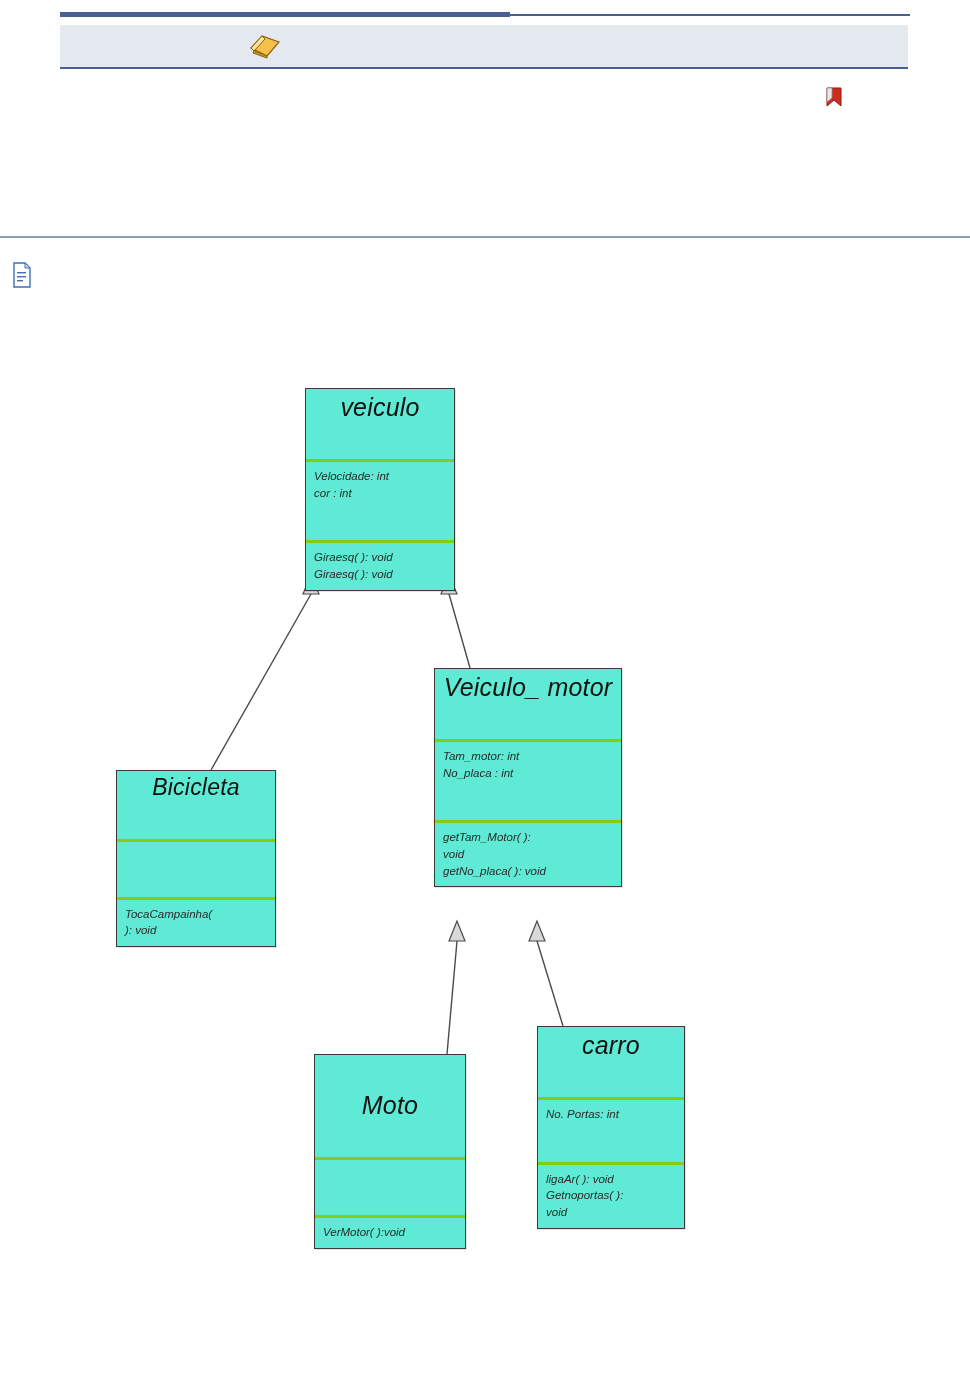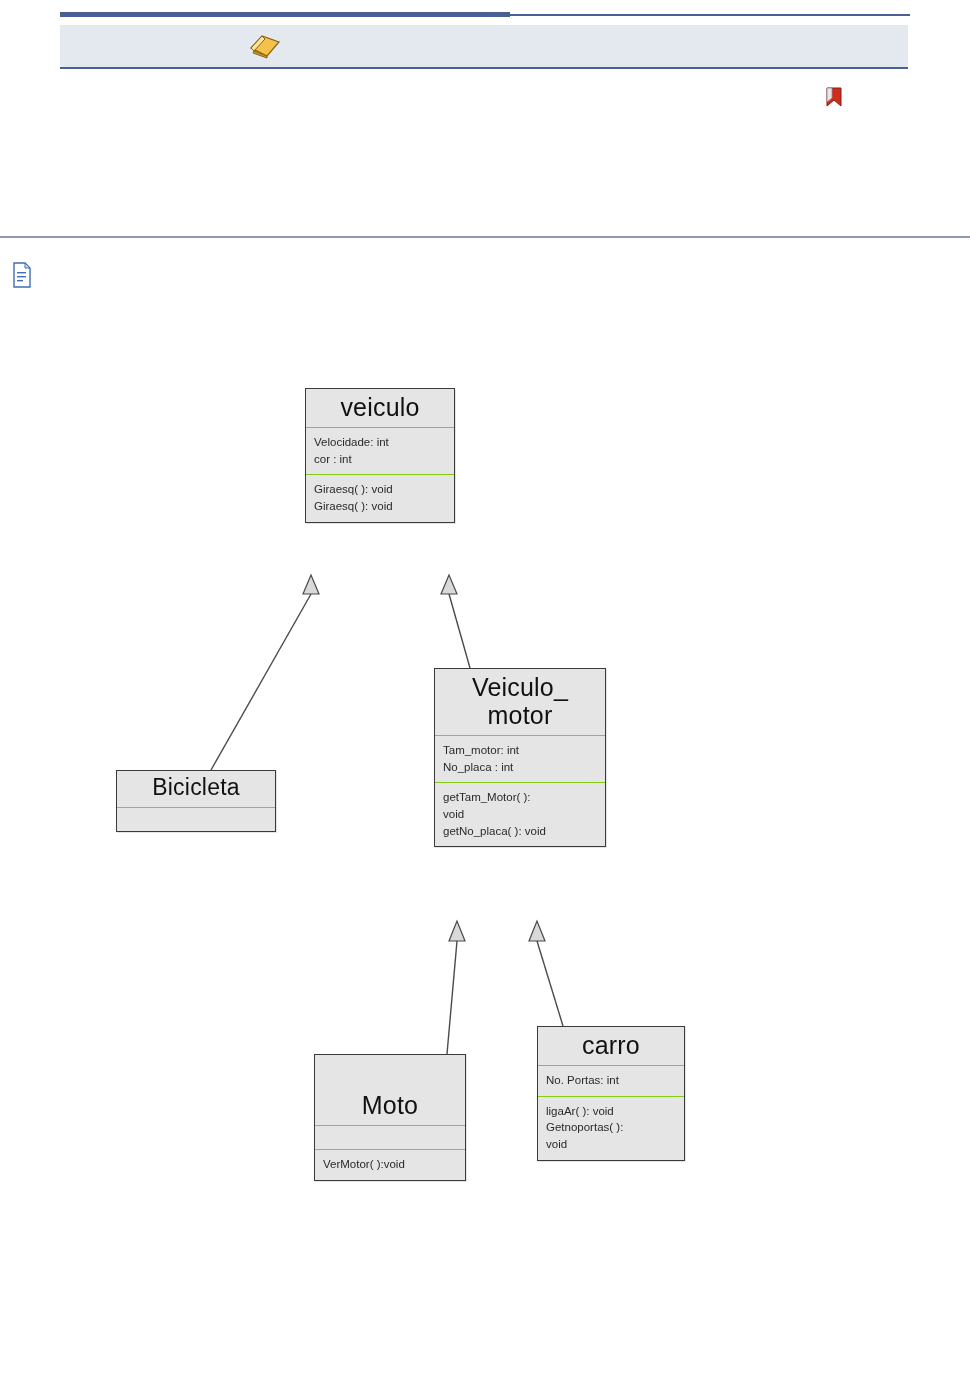--- a/index.html
+++ b/index.html
@@ -84,54 +84,56 @@
   
   .diagram {
     position: absolute;
     left: 0;
     top: 0;
     width: 970px;
     height: 1392px;
   }
   .uml-class {
     position: absolute;
-    background: #e5e5e5;
+    background: #5eead4;
     border: 1px solid #3a3a3a;
     box-sizing: border-box;
     box-shadow: 1px 1px 0 rgba(0,0,0,0.10);
+    font-style: italic;
   }
   .uml-name {
     text-align: center;
     color: #111111;
     font-weight: normal;
     padding: 4px 4px 6px 4px;
     line-height: 1.12;
     letter-spacing: 0.2px;
   }
   .uml-sep {
-    border-top: 1px solid #84cc16;
+    border-top: 3px solid #84cc16;
+    margin-top: 32px;
   }
   .uml-compartment {
     padding: 6px 8px 7px 8px;
   }
   .uml-line {
     font-size: 11.5px;
     line-height: 1.45;
     color: #2a2a2a;
     white-space: pre-wrap;
   }
   .empty-compartment {
     height: 10px;
   }
 
   
   #box-veiculo { left: 305px; top: 388px; width: 150px; }
   #box-veiculo .uml-name { font-size: 25px; }
 
-  #box-veiculo-motor { left: 434px; top: 668px; width: 172px; }
+  #box-veiculo-motor { left: 434px; top: 668px; width: 188px; }
   #box-veiculo-motor .uml-name { font-size: 25px; }
 
   #box-bicicleta { left: 116px; top: 770px; width: 160px; }
   #box-bicicleta .uml-name { font-size: 23px; }
 
   #box-moto { left: 314px; top: 1054px; width: 152px; }
   #box-moto .uml-name { font-size: 25px; margin-top: 32px; }
 
   #box-carro { left: 537px; top: 1026px; width: 148px; }
   #box-carro .uml-name { font-size: 25px; }
@@ -218,20 +220,24 @@
     <div class="uml-sep uml-compartment">
       <div class="uml-line">getTam_Motor( ):
 void</div>
       <div class="uml-line">getNo_placa( ): void</div>
     </div>
   </div>
 
   <div class="uml-class" id="box-bicicleta">
     <div class="uml-name">Bicicleta</div>
     <div class="uml-sep uml-compartment empty-compartment"></div>
+    <div class="uml-sep uml-compartment">
+      <div class="uml-line">TocaCampainha(
+): void</div>
+    </div>
   </div>
 
   <div class="uml-class" id="box-moto">
     <div class="uml-name">Moto</div>
     <div class="uml-sep uml-compartment empty-compartment"></div>
     <div class="uml-sep uml-compartment">
       <div class="uml-line">VerMotor( ):void</div>
     </div>
   </div>
 

